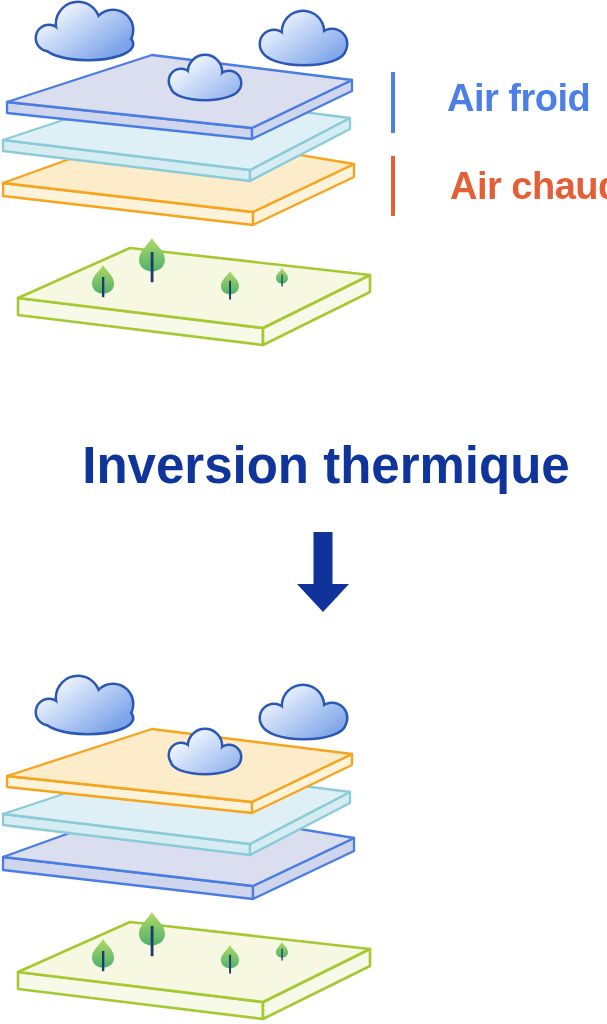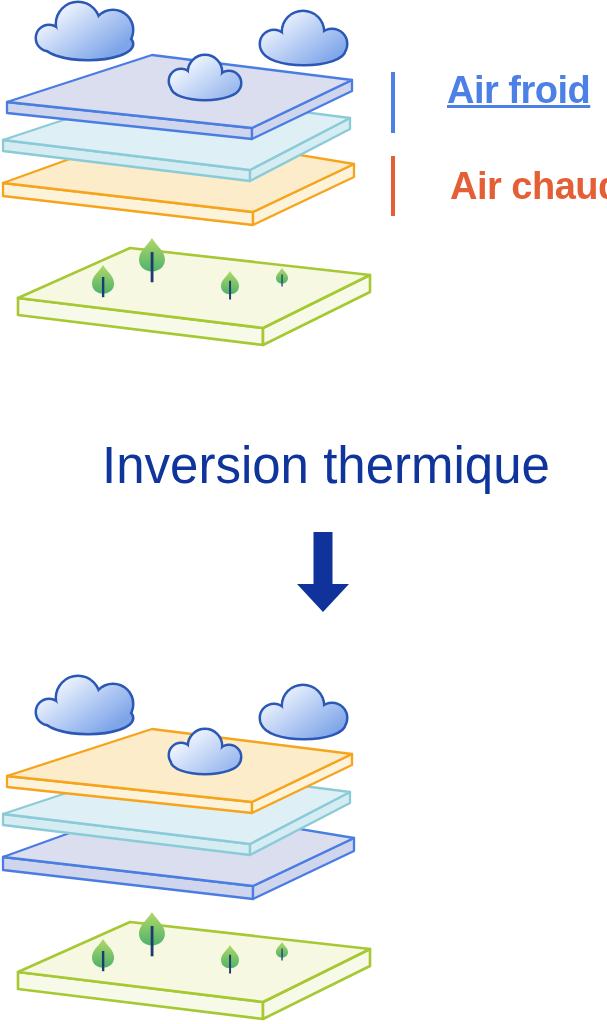--- a/index.html
+++ b/index.html
@@ -36,27 +36,27 @@
 
   
   .legend-bar{position:absolute;width:4px;}
   .legend-bar.cold{background:var(--air-froid);}
   .legend-bar.warm{background:var(--air-chaud);}
   .legend-label{position:absolute;font-size:38px;font-weight:700;letter-spacing:-0.5px;line-height:42px;white-space:nowrap;}
   .legend-label.cold{color:var(--air-froid);}
   .legend-label.warm{color:var(--air-chaud);}
 
   .b1-before{left:391px;top:72px;height:61px;}
-  .l1-before{left:447px;top:69px;text-decoration:underline;}
+  .l1-before{left:447px;top:77px;}
   .b2-before{left:391px;top:156px;height:60px;}
   .l2-before{left:450px;top:165px;}
 
   .title{
     position:absolute;left:45px;right:0;top:436px;margin:0;
-    text-align:center;font-size:51px;font-weight:400;letter-spacing:0;
+    text-align:center;font-size:51px;font-weight:700;letter-spacing:0;
     color:var(--title-navy);
   }
   .arrow-down{position:absolute;left:290px;top:528px;width:66px;height:88px;}
   .arrow-down rect,.arrow-down polygon{fill:var(--arrow-navy);}
 </style>
 </head>
 <body>
 
 <div class="canvas">
 

